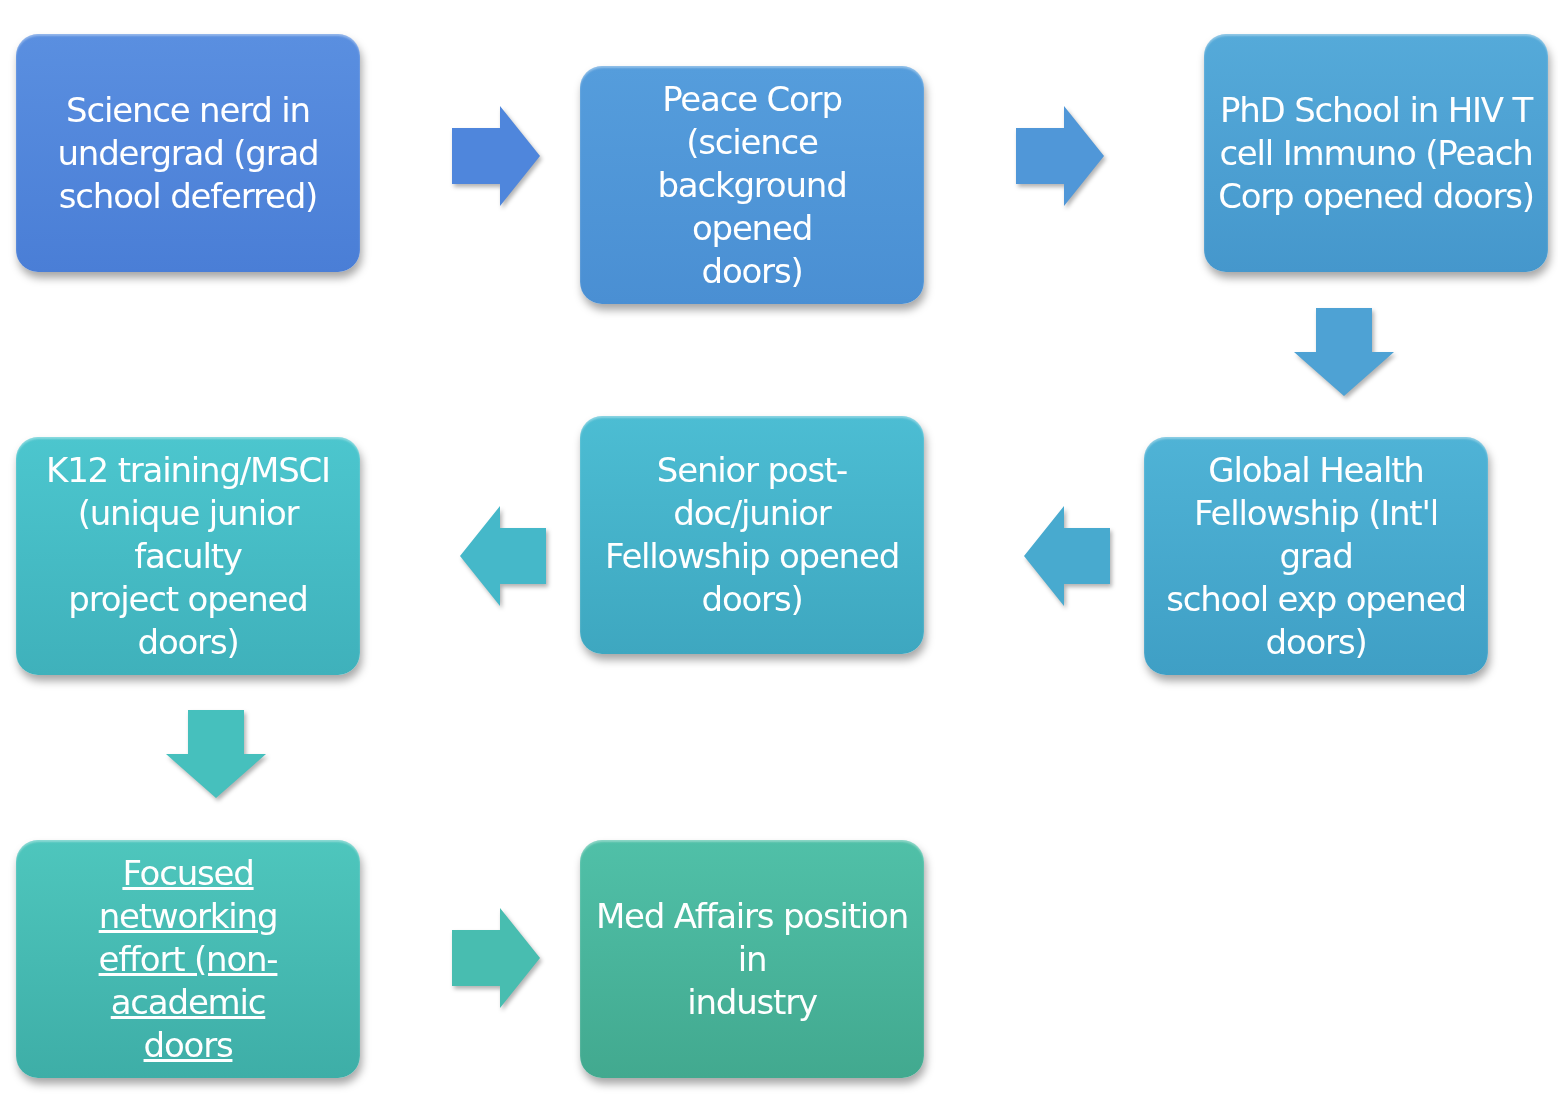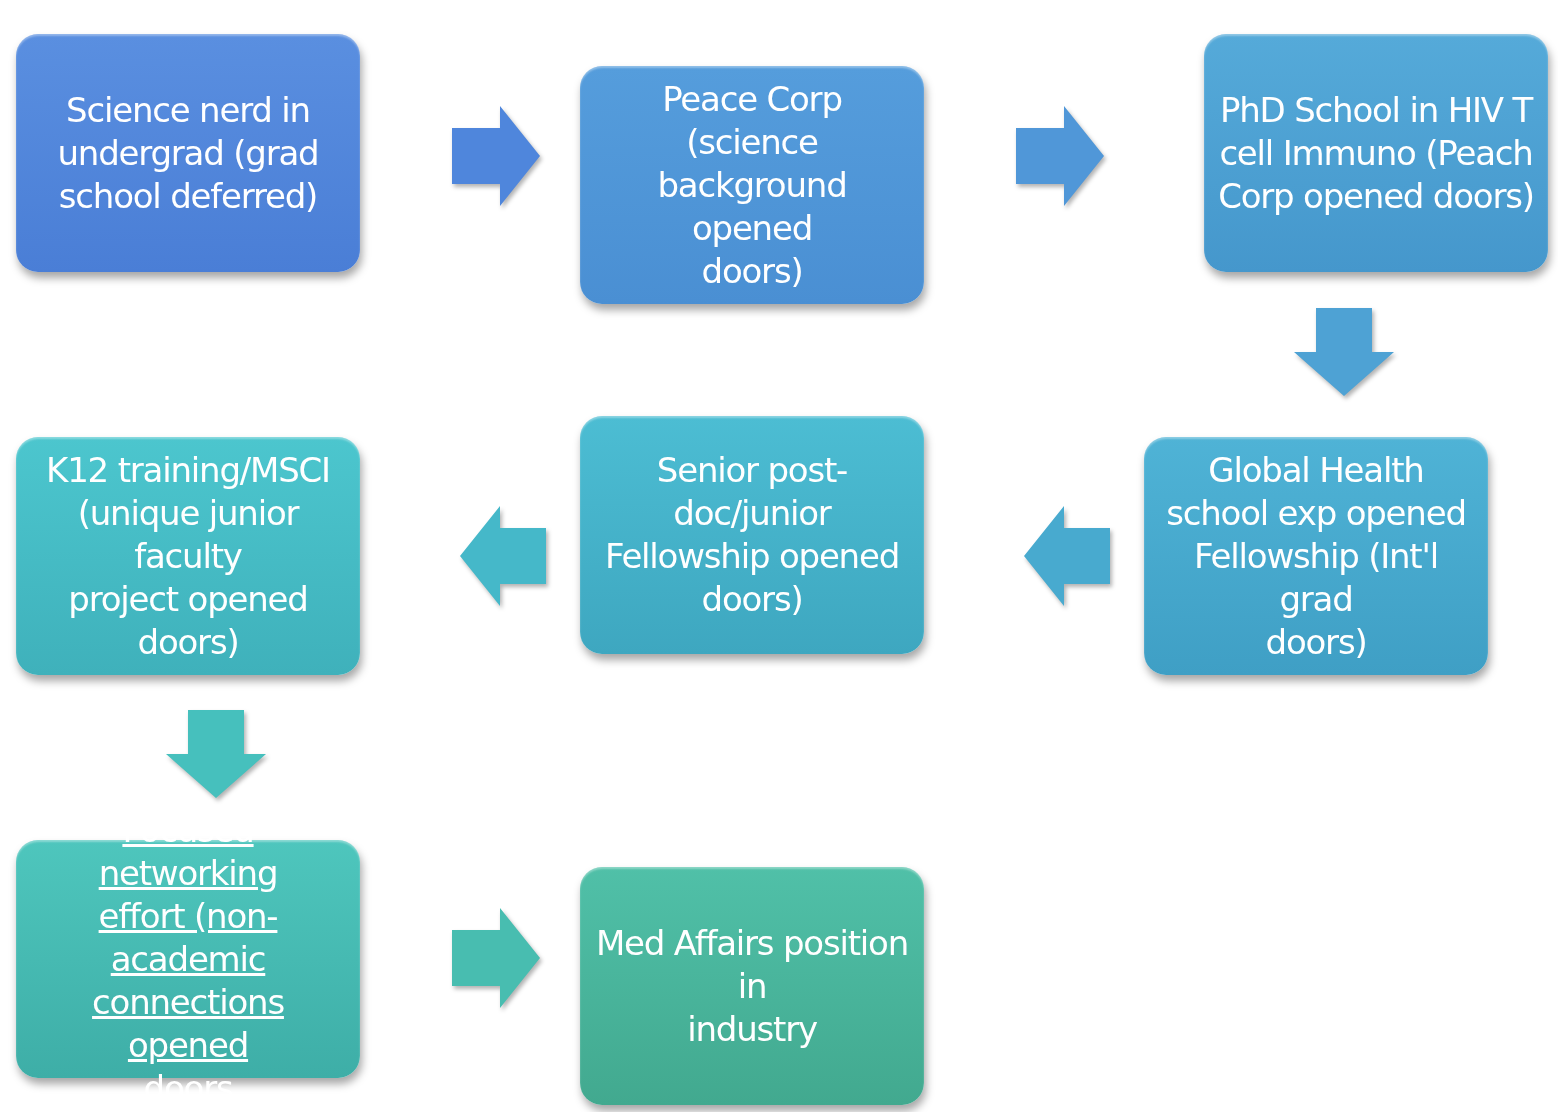--- a/index.html
+++ b/index.html
@@ -13,21 +13,21 @@
       font-family: "DejaVu Sans", sans-serif; letter-spacing: -1.2px;
     }
     .box span { display: block; }
     #b1 { left: 16px;   top: 34px;  background: linear-gradient(#5a8fe0, #4a7ed6); }
     #b2 { left: 580px;  top: 34px;  background: linear-gradient(#559ddc, #4a8fd3); margin-top: 32px; }
     #b3 { left: 1204px; top: 34px;  background: linear-gradient(#55aad9, #4597cc); }
     #b4 { left: 1144px; top: 437px; background: linear-gradient(#4fb3d6, #3f9fc5); }
     #b5 { left: 580px;  top: 416px; background: linear-gradient(#4cbdd3, #3ea7c0); }
     #b6 { left: 16px;   top: 437px; background: linear-gradient(#4cc6ce, #3fb1bb); }
     #b7 { left: 16px;   top: 840px; background: linear-gradient(#4ec6bd, #3eaea7); text-decoration: underline; }
-    #b8 { left: 580px;  top: 840px; background: linear-gradient(#50c0a8, #42a98f); margin-top: 27px; }
+    #b8 { left: 580px;  top: 840px; background: linear-gradient(#50c0a8, #42a98f); }
     .arrow { position: absolute; }
     .arrow svg { display: block; filter: drop-shadow(2px 3px 2px rgba(0,0,0,0.3)); }
   </style>
 </head>
 <body>
 
 <div>
   <div class="box" id="b1">
     <div>
       <span>Science nerd in</span>
@@ -45,22 +45,22 @@
   <div class="box" id="b3">
     <div>
       <span>PhD School in HIV T</span>
       <span>cell Immuno (Peach</span>
       <span>Corp opened doors)</span>
     </div>
   </div>
   <div class="box" id="b4">
     <div>
       <span>Global Health</span>
+      <span>Fellowship (Int'l grad</span>
       <span>school exp opened</span>
-      <span>Fellowship (Int'l grad</span>
       <span>doors)</span>
     </div>
   </div>
   <div class="box" id="b5">
     <div>
       <span>Senior post-doc/junior</span>
       <span>Fellowship opened</span>
       <span>doors)</span>
     </div>
   </div>
@@ -68,21 +68,20 @@
     <div>
       <span>K12 training/MSCI</span>
       <span>(unique junior faculty</span>
       <span>project opened doors)</span>
     </div>
   </div>
   <div class="box" id="b7">
     <div>
       <span>Focused networking</span>
       <span>effort (non-academic</span>
-      <span>connections opened</span>
       <span>doors</span>
     </div>
   </div>
   <div class="box" id="b8">
     <div>
       <span>Med Affairs position in</span>
       <span>industry</span>
     </div>
   </div>
 

